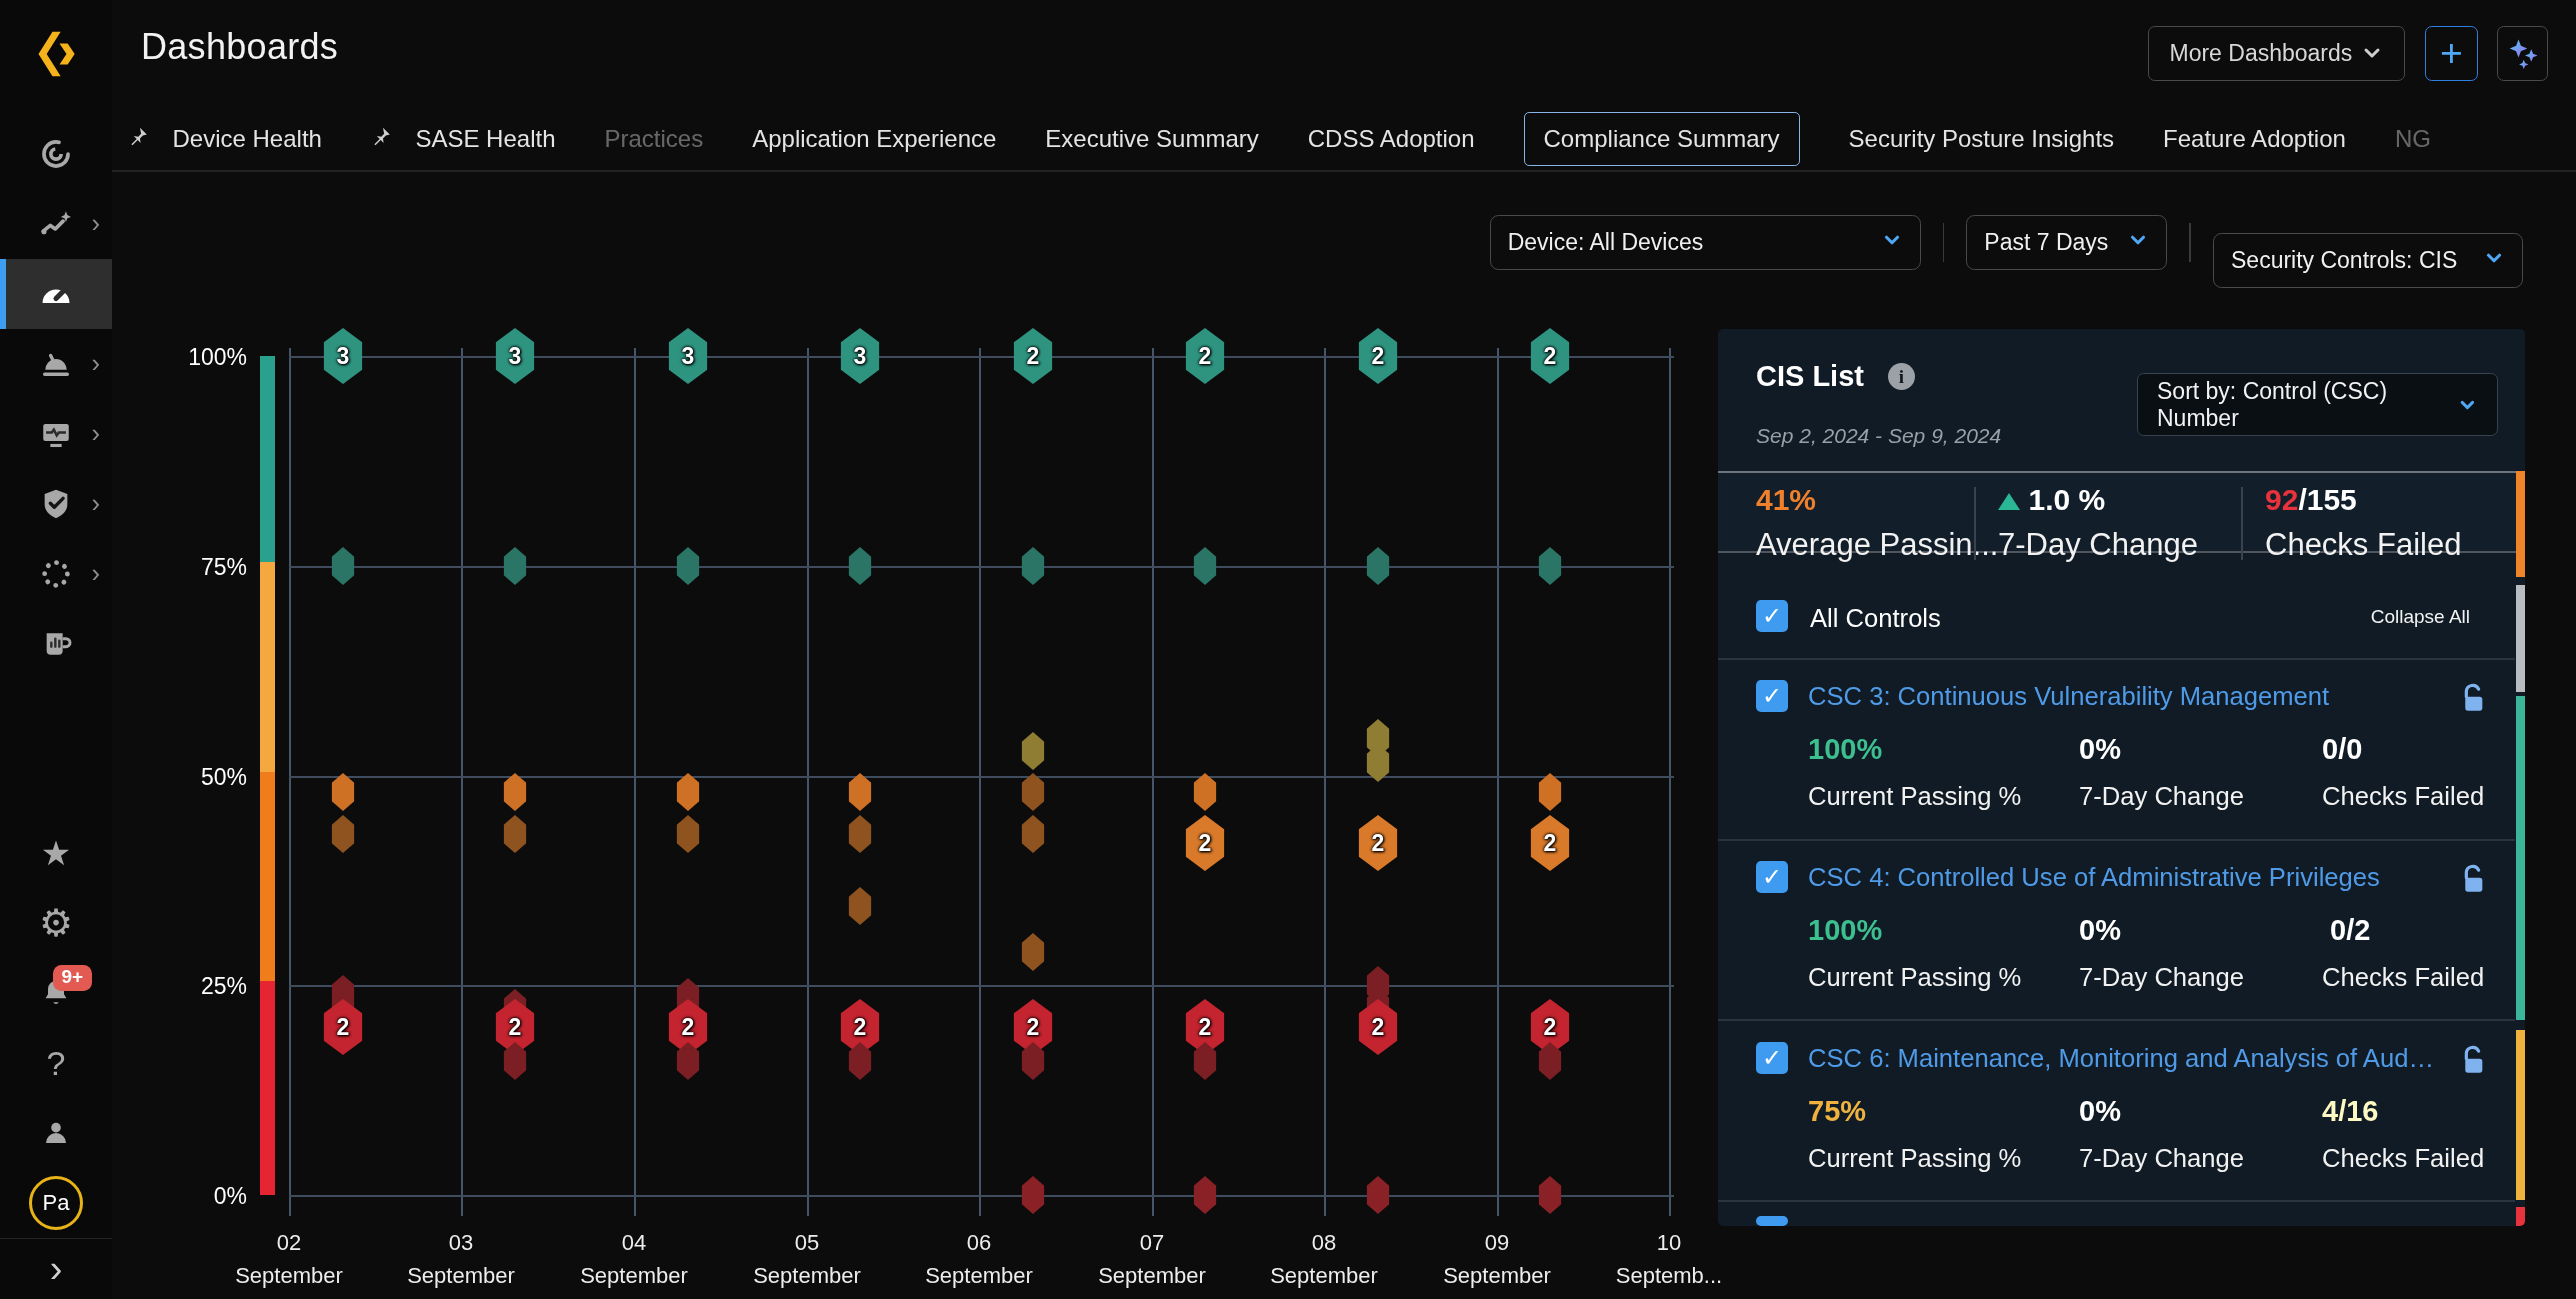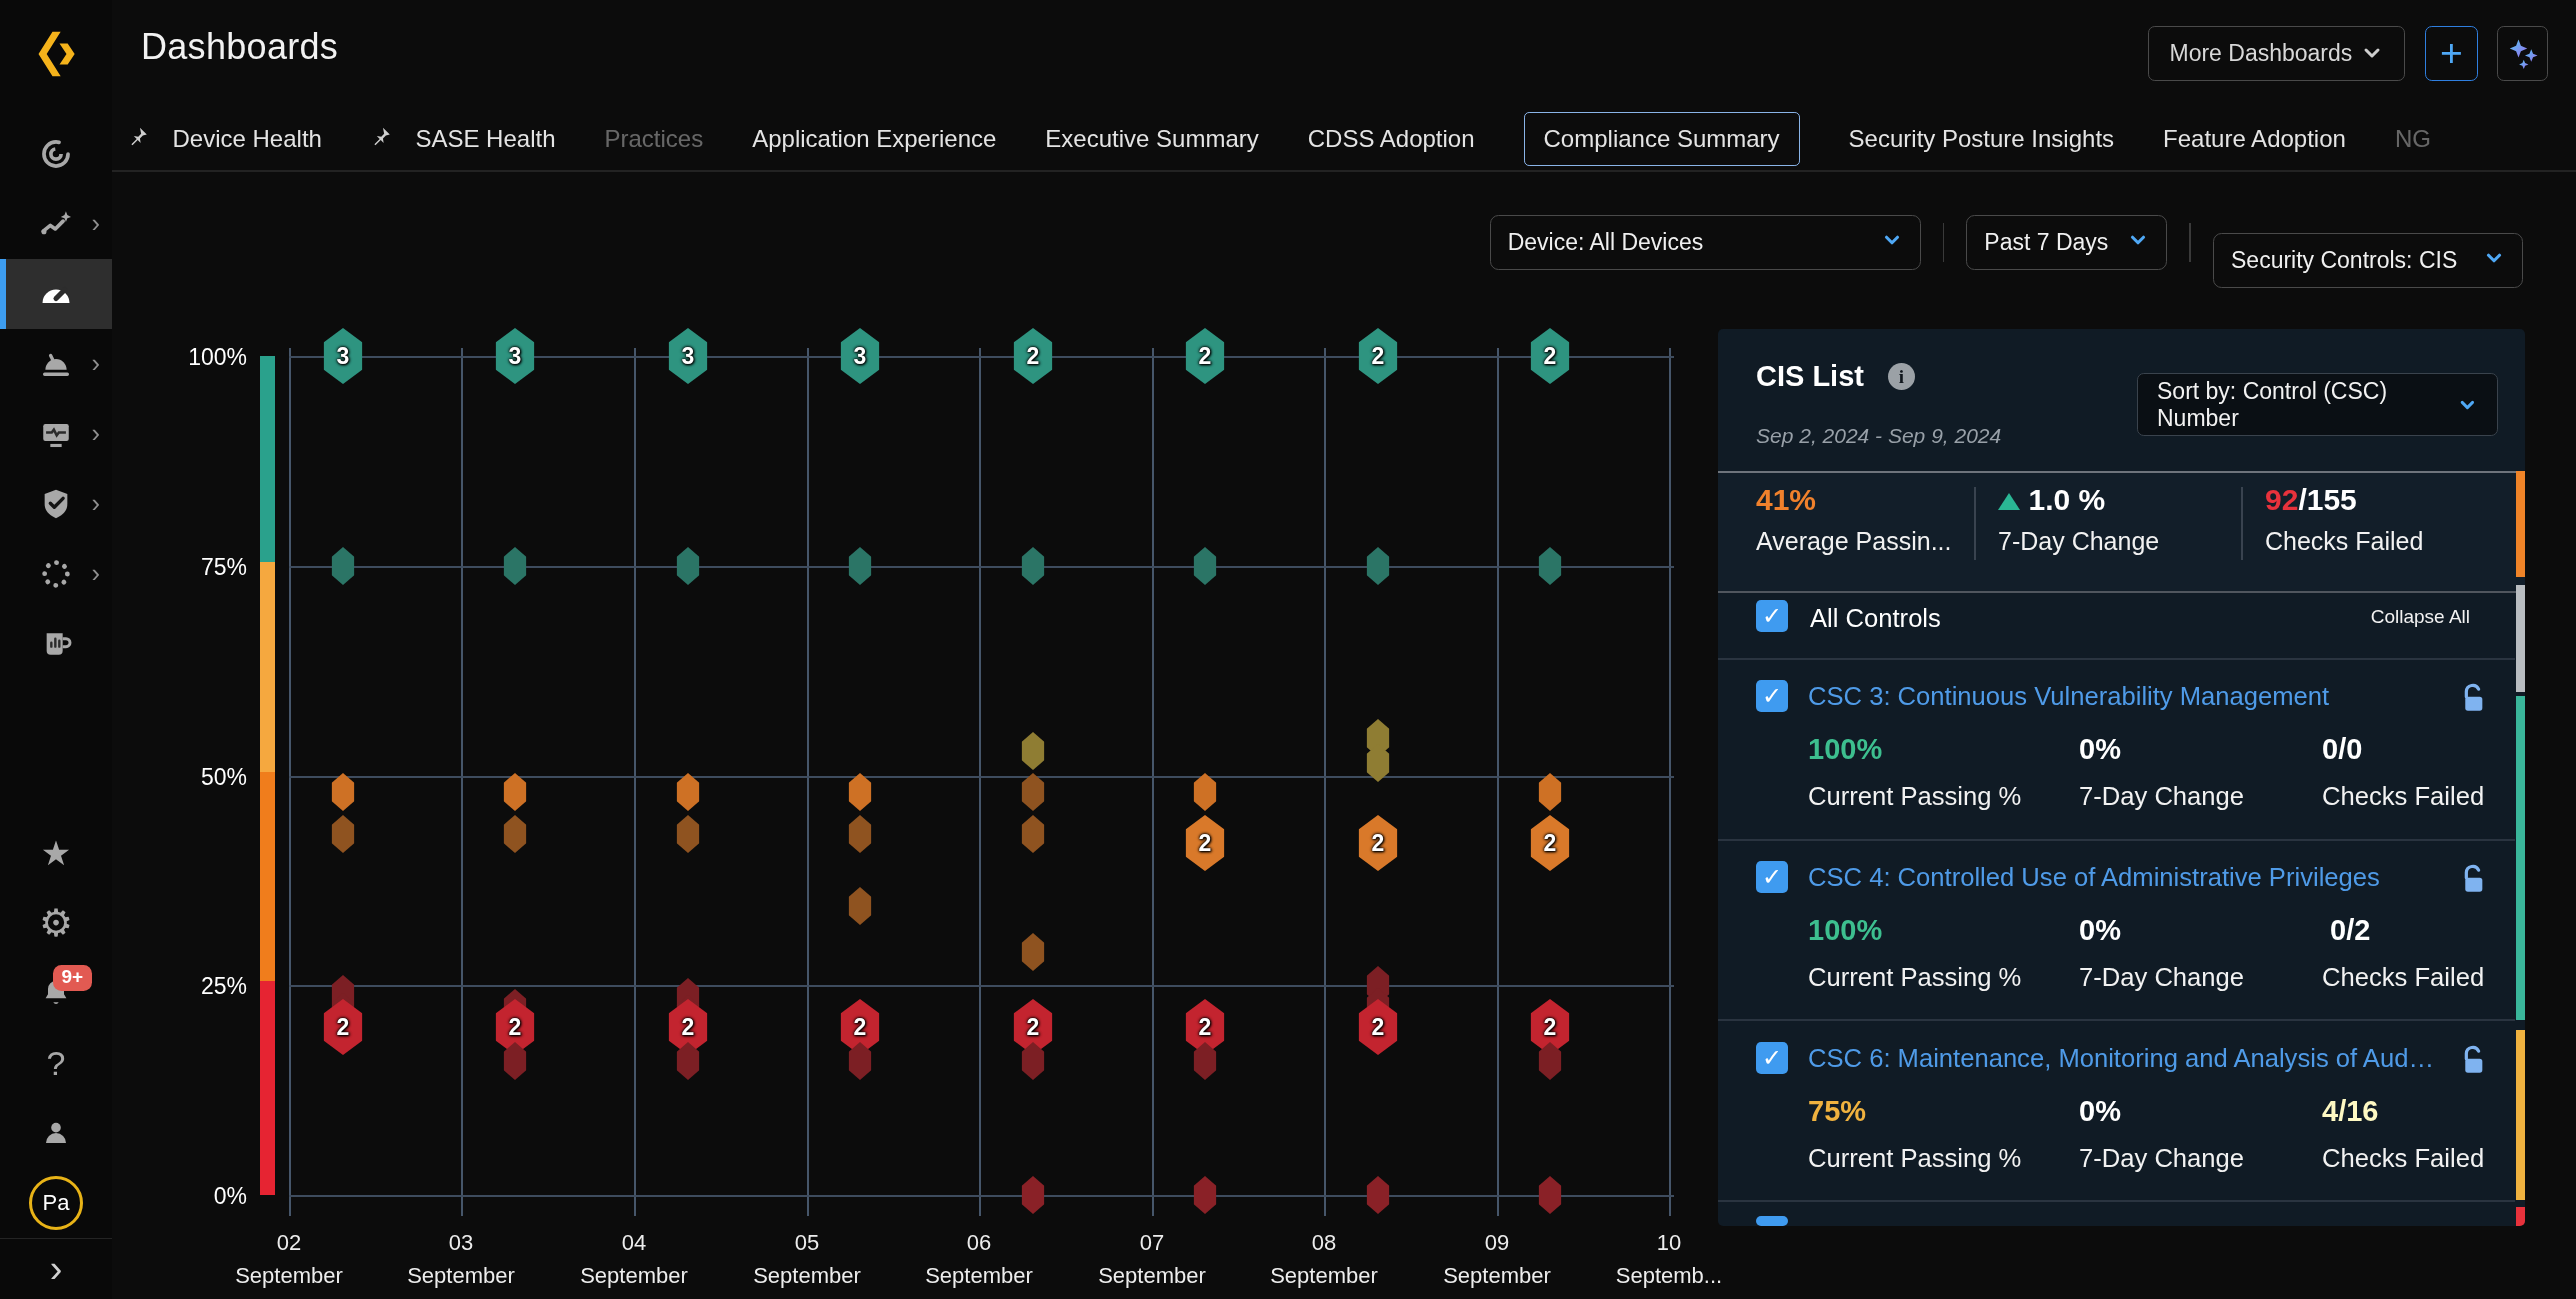--- a/index.html
+++ b/index.html
@@ -59,25 +59,25 @@
   
   #panel{left:1718px;top:329px;width:807px;height:897px;background:#101B25;border-radius:5.1px;overflow:hidden;}
   .panel-head{position:absolute;left:38px;top:31px;display:flex;align-items:center;gap:24px;}
   .panel-title{color:#FFF;font-size:29px;font-weight:700;}
   .info-icon{width:27px;height:27px;border-radius:50%;background:#9BA1A6;color:#10161C;font-size:19px;font-weight:700;
     display:flex;align-items:center;justify-content:center;font-family:"Liberation Serif",serif;}
   #sort-btn{position:absolute;right:27px;top:44px;width:361px;height:63px;background:#0A0F14;border:1.7px solid #3A434D;
     border-radius:6.8px;display:flex;align-items:center;justify-content:space-between;padding:0 19px;box-sizing:border-box;
     color:#F2F2F2;font-size:23px;cursor:pointer;}
   #panel-date{position:absolute;left:38px;top:95px;color:#98A0A8;font-size:21px;font-style:italic;}
-  #stats-row{position:absolute;left:0;top:142px;width:807px;height:122px;background:#121E29;
+  #stats-row{position:absolute;left:0;top:142px;width:807px;height:82px;background:#121E29;
     border-top:2.6px solid #6E747C;border-bottom:2.6px solid #50565E;box-sizing:border-box;}
   .stat{position:absolute;top:10.2px;}
   .stat .val{font-size:30px;font-weight:700;color:#FFF;}
-  .stat .lab{margin-top:10.2px;font-size:25px;color:#F2F2F2;}
+  .stat .lab{margin-top:10.2px;font-size:31px;color:#F2F2F2;}
   .stat-sep{position:absolute;top:13.6px;width:1.7px;height:73px;background:#39434F;}
   .tri-up{display:inline-block;width:0;height:0;border-left:11px solid transparent;border-right:11px solid transparent;
     border-bottom:17px solid #2AB795;margin-right:8.5px;}
   #all-controls{position:absolute;left:0;top:256px;width:807px;height:72px;}
   .cbox{position:absolute;width:32px;height:32px;background:#3F9BF0;border-radius:5.1px;color:#fff;font-size:24px;
     display:flex;align-items:center;justify-content:center;cursor:pointer;}
   #all-controls .lbl{position:absolute;left:92px;top:19px;color:#FFF;font-size:25.6px;}
   #collapse-all{position:absolute;right:55px;top:20.5px;color:#F2F2F2;font-size:19px;cursor:pointer;}
   .p-div{position:absolute;left:0;width:797px;height:1.7px;background:#2A3440;}
   .crow{position:absolute;left:0;width:807px;height:176px;}

